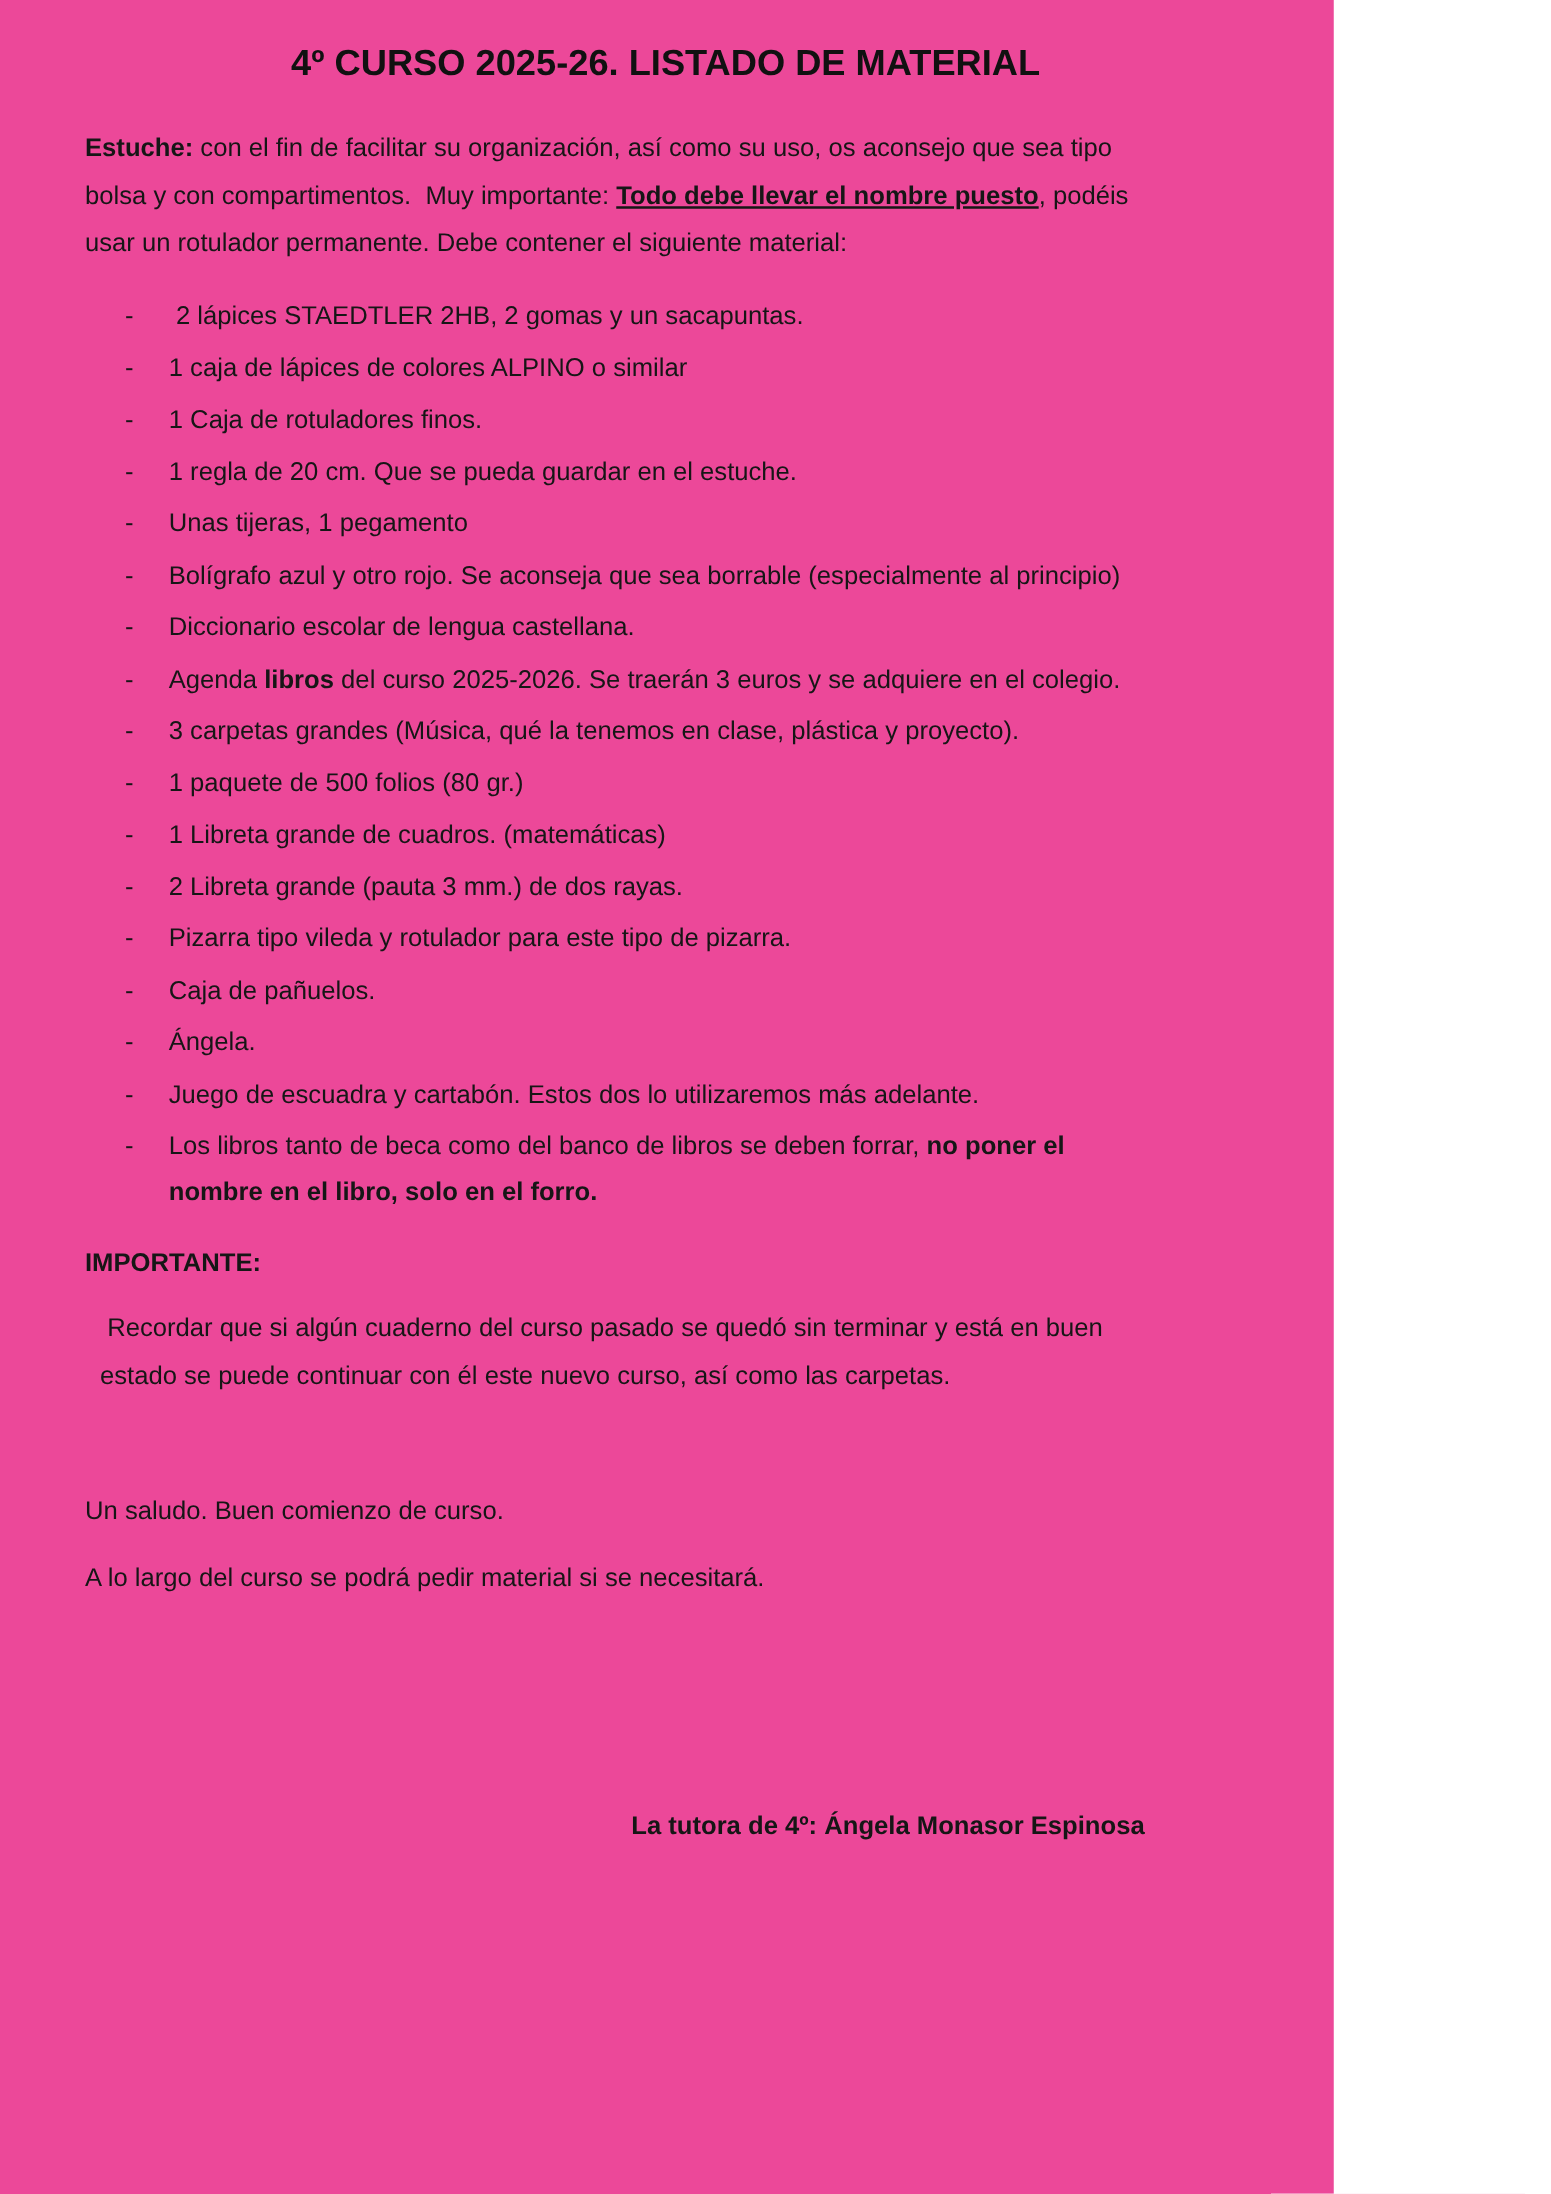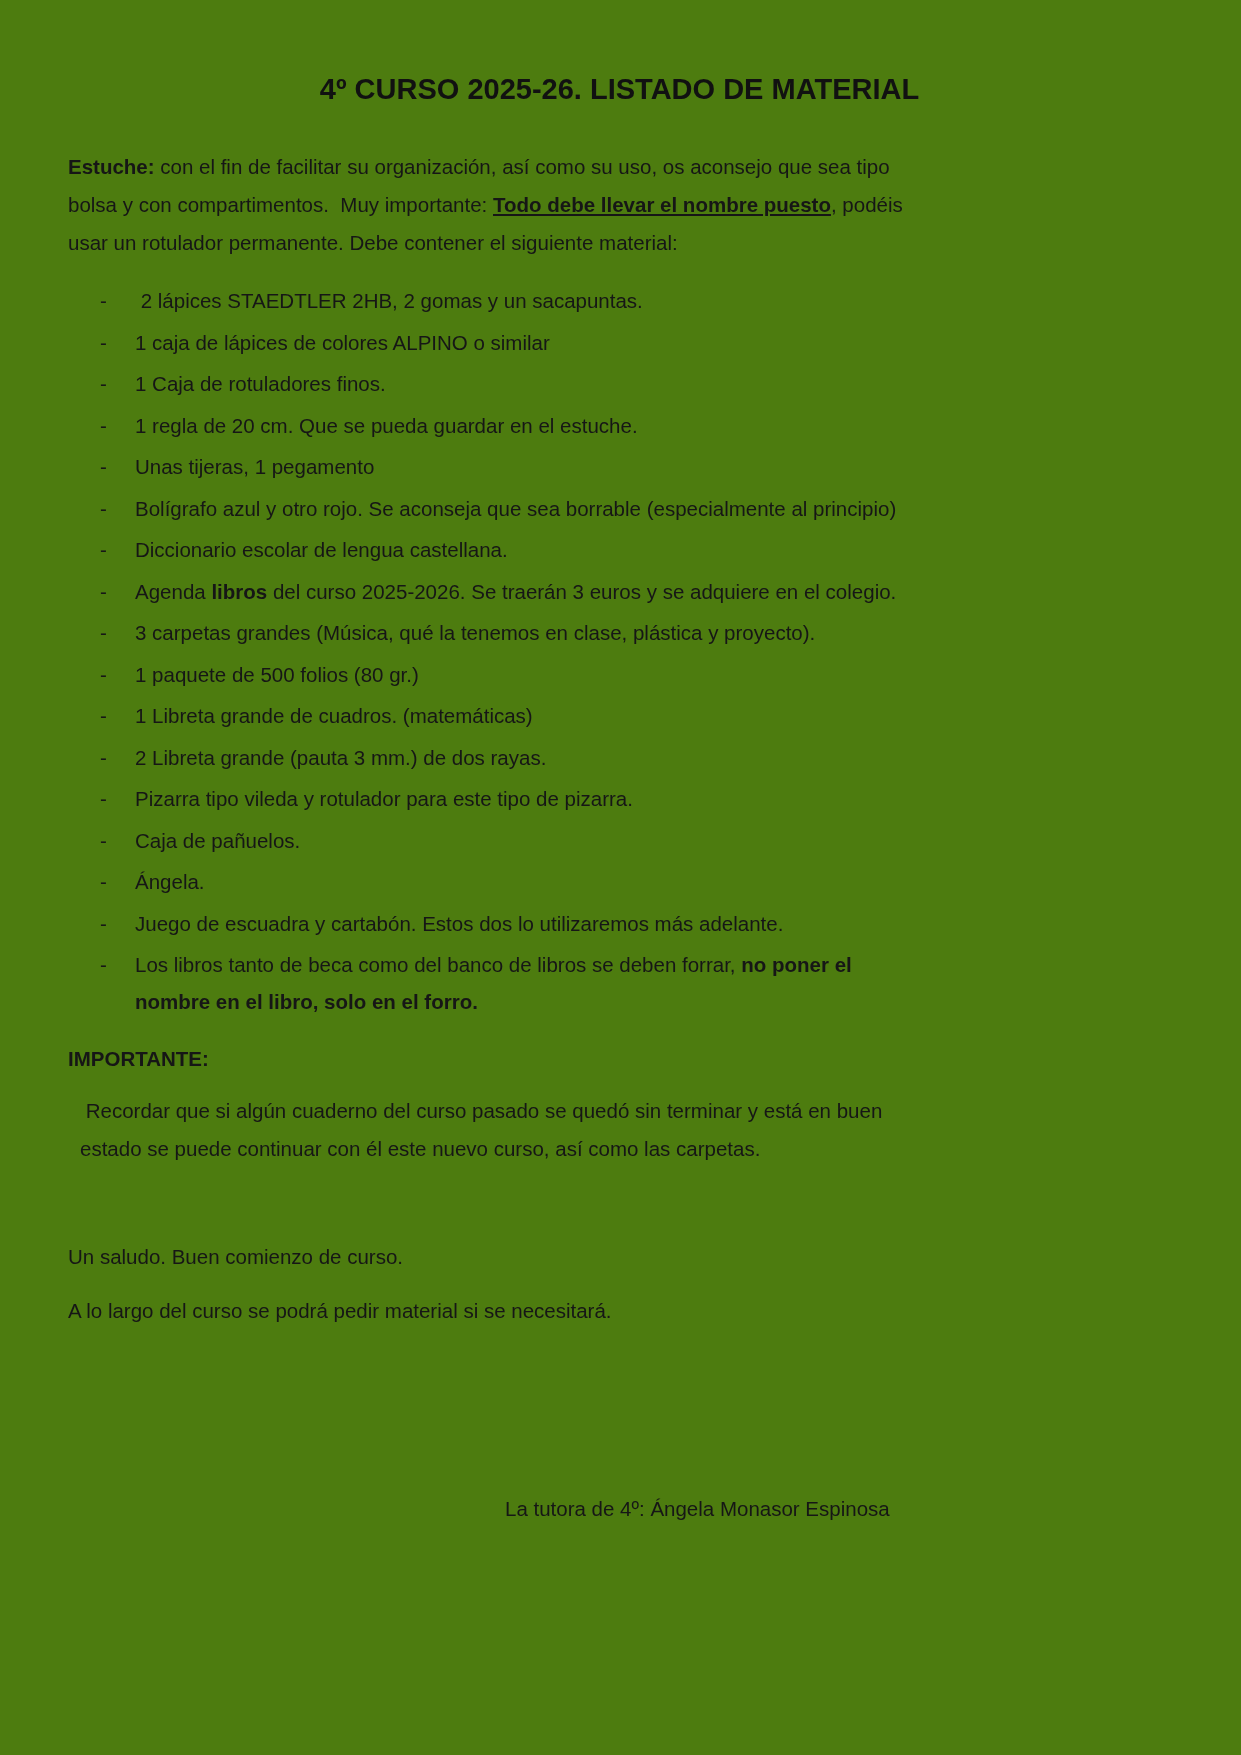--- a/index.html
+++ b/index.html
@@ -2,42 +2,42 @@
 <html><head>
 <meta charset="utf-8">
 <style>
   html, body {
     margin: 0;
     padding: 0;
     background: #ffffff;
   }
   .page {
     position: relative;
-    width: 1241px;
+    width: 1067px;
     height: 1755px;
     box-sizing: border-box;
-    padding: 70px 70px 0 68px;
-    background: #4d7c0f;
+    padding: 32px 70px 0 68px;
+    background: #ec4899;
     overflow: hidden;
     font-family: "Liberation Sans", sans-serif;
     color: #161616;
     font-size: 20.5px;
     line-height: 38px;
   }
   .title {
     margin: 0;
     font-size: 29px;
     line-height: 38px;
     font-weight: 700;
     text-align: center;
     color: #111111;
     white-space: pre-wrap;
   }
   .intro {
-    margin: 40px 0 0 0;
+    margin: 30px 0 0 0;
     max-width: 1010px;
     white-space: pre-wrap;
   }
   .b { font-weight: 700; }
   .u { text-decoration: underline; }
   .material-list {
     list-style: none;
     margin: 20px 0 0 0;
     padding: 0 0 0 32px;
   }
@@ -61,21 +61,21 @@
     font-weight: 700;
   }
   .para {
     margin: 16px 0 0 0;
     white-space: pre-wrap;
   }
   .para.first-note { margin-top: 14px; margin-left: 12px; }
   .saludo { margin-top: 70px; }
   .signature {
     margin: 160px 0 0 437px;
-    font-weight: 400;
+    font-weight: 700;
     white-space: pre-wrap;
   }
 </style>
 </head>
 <body>
 
 <div class="page">
   <h1 class="title">4º CURSO 2025-26. LISTADO DE MATERIAL</h1>
 
   <p class="intro"><span class="b">Estuche:</span><span> con el fin de facilitar su organización, así como su uso, os aconsejo que sea tipo

